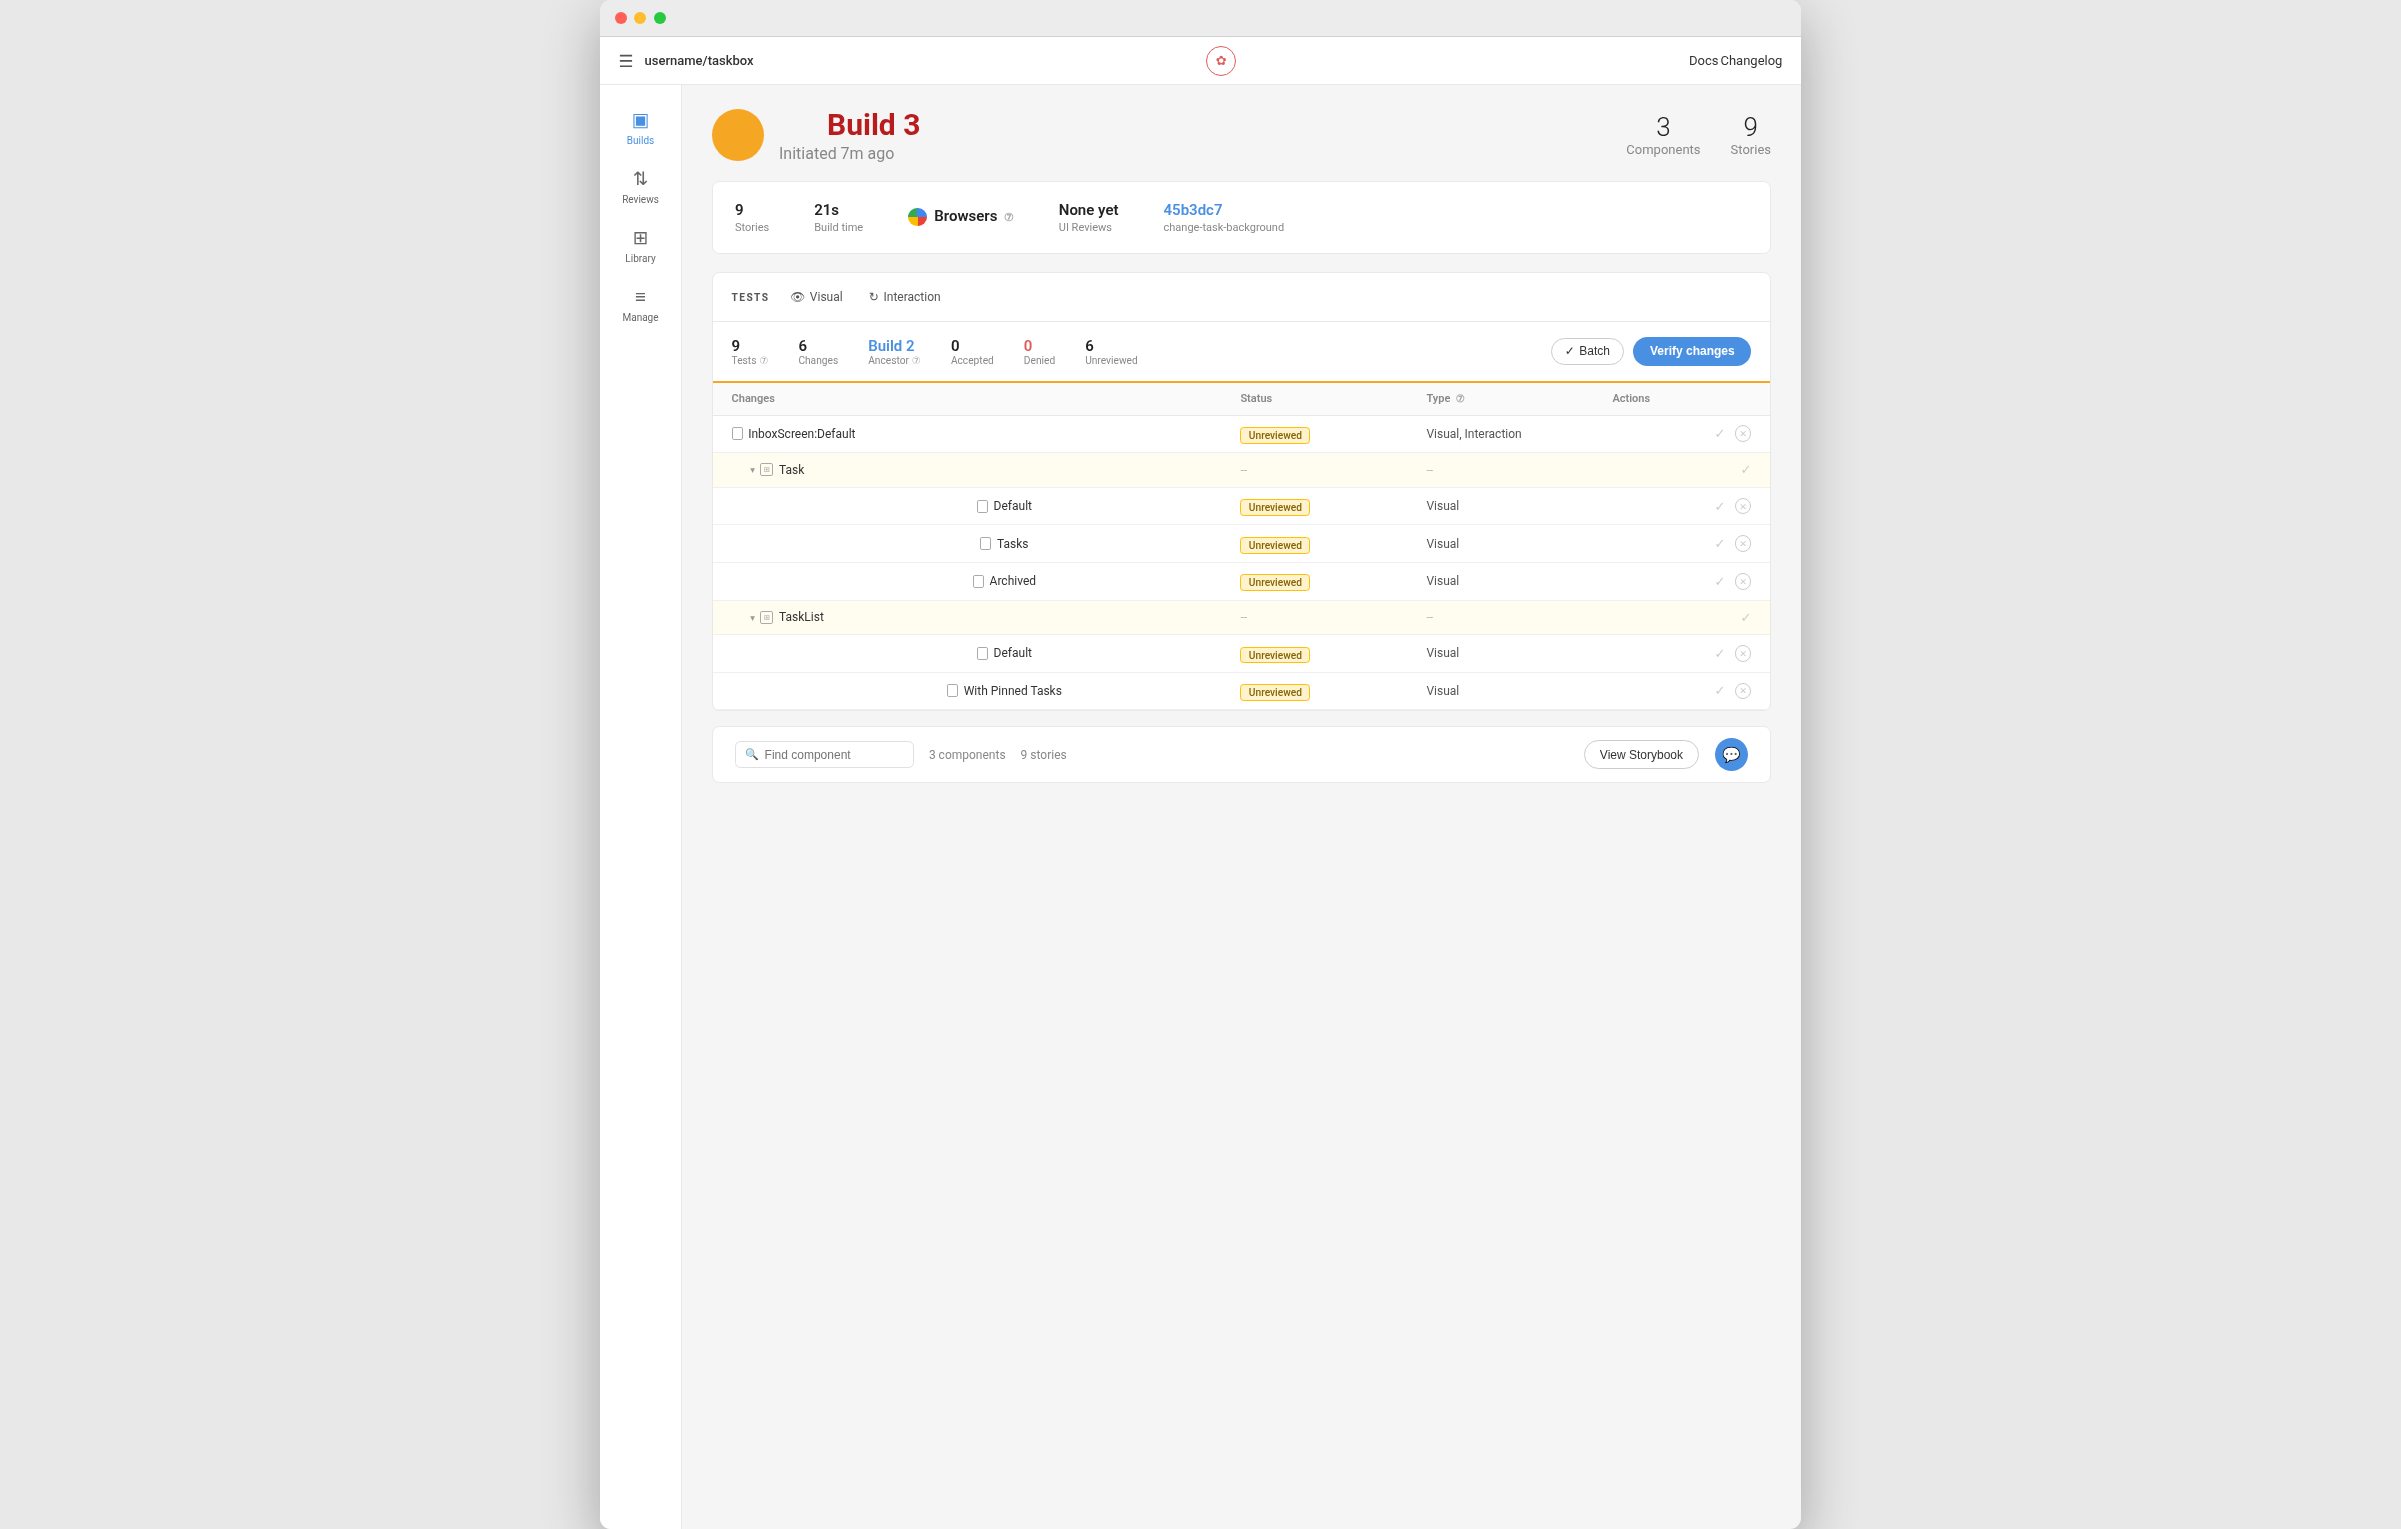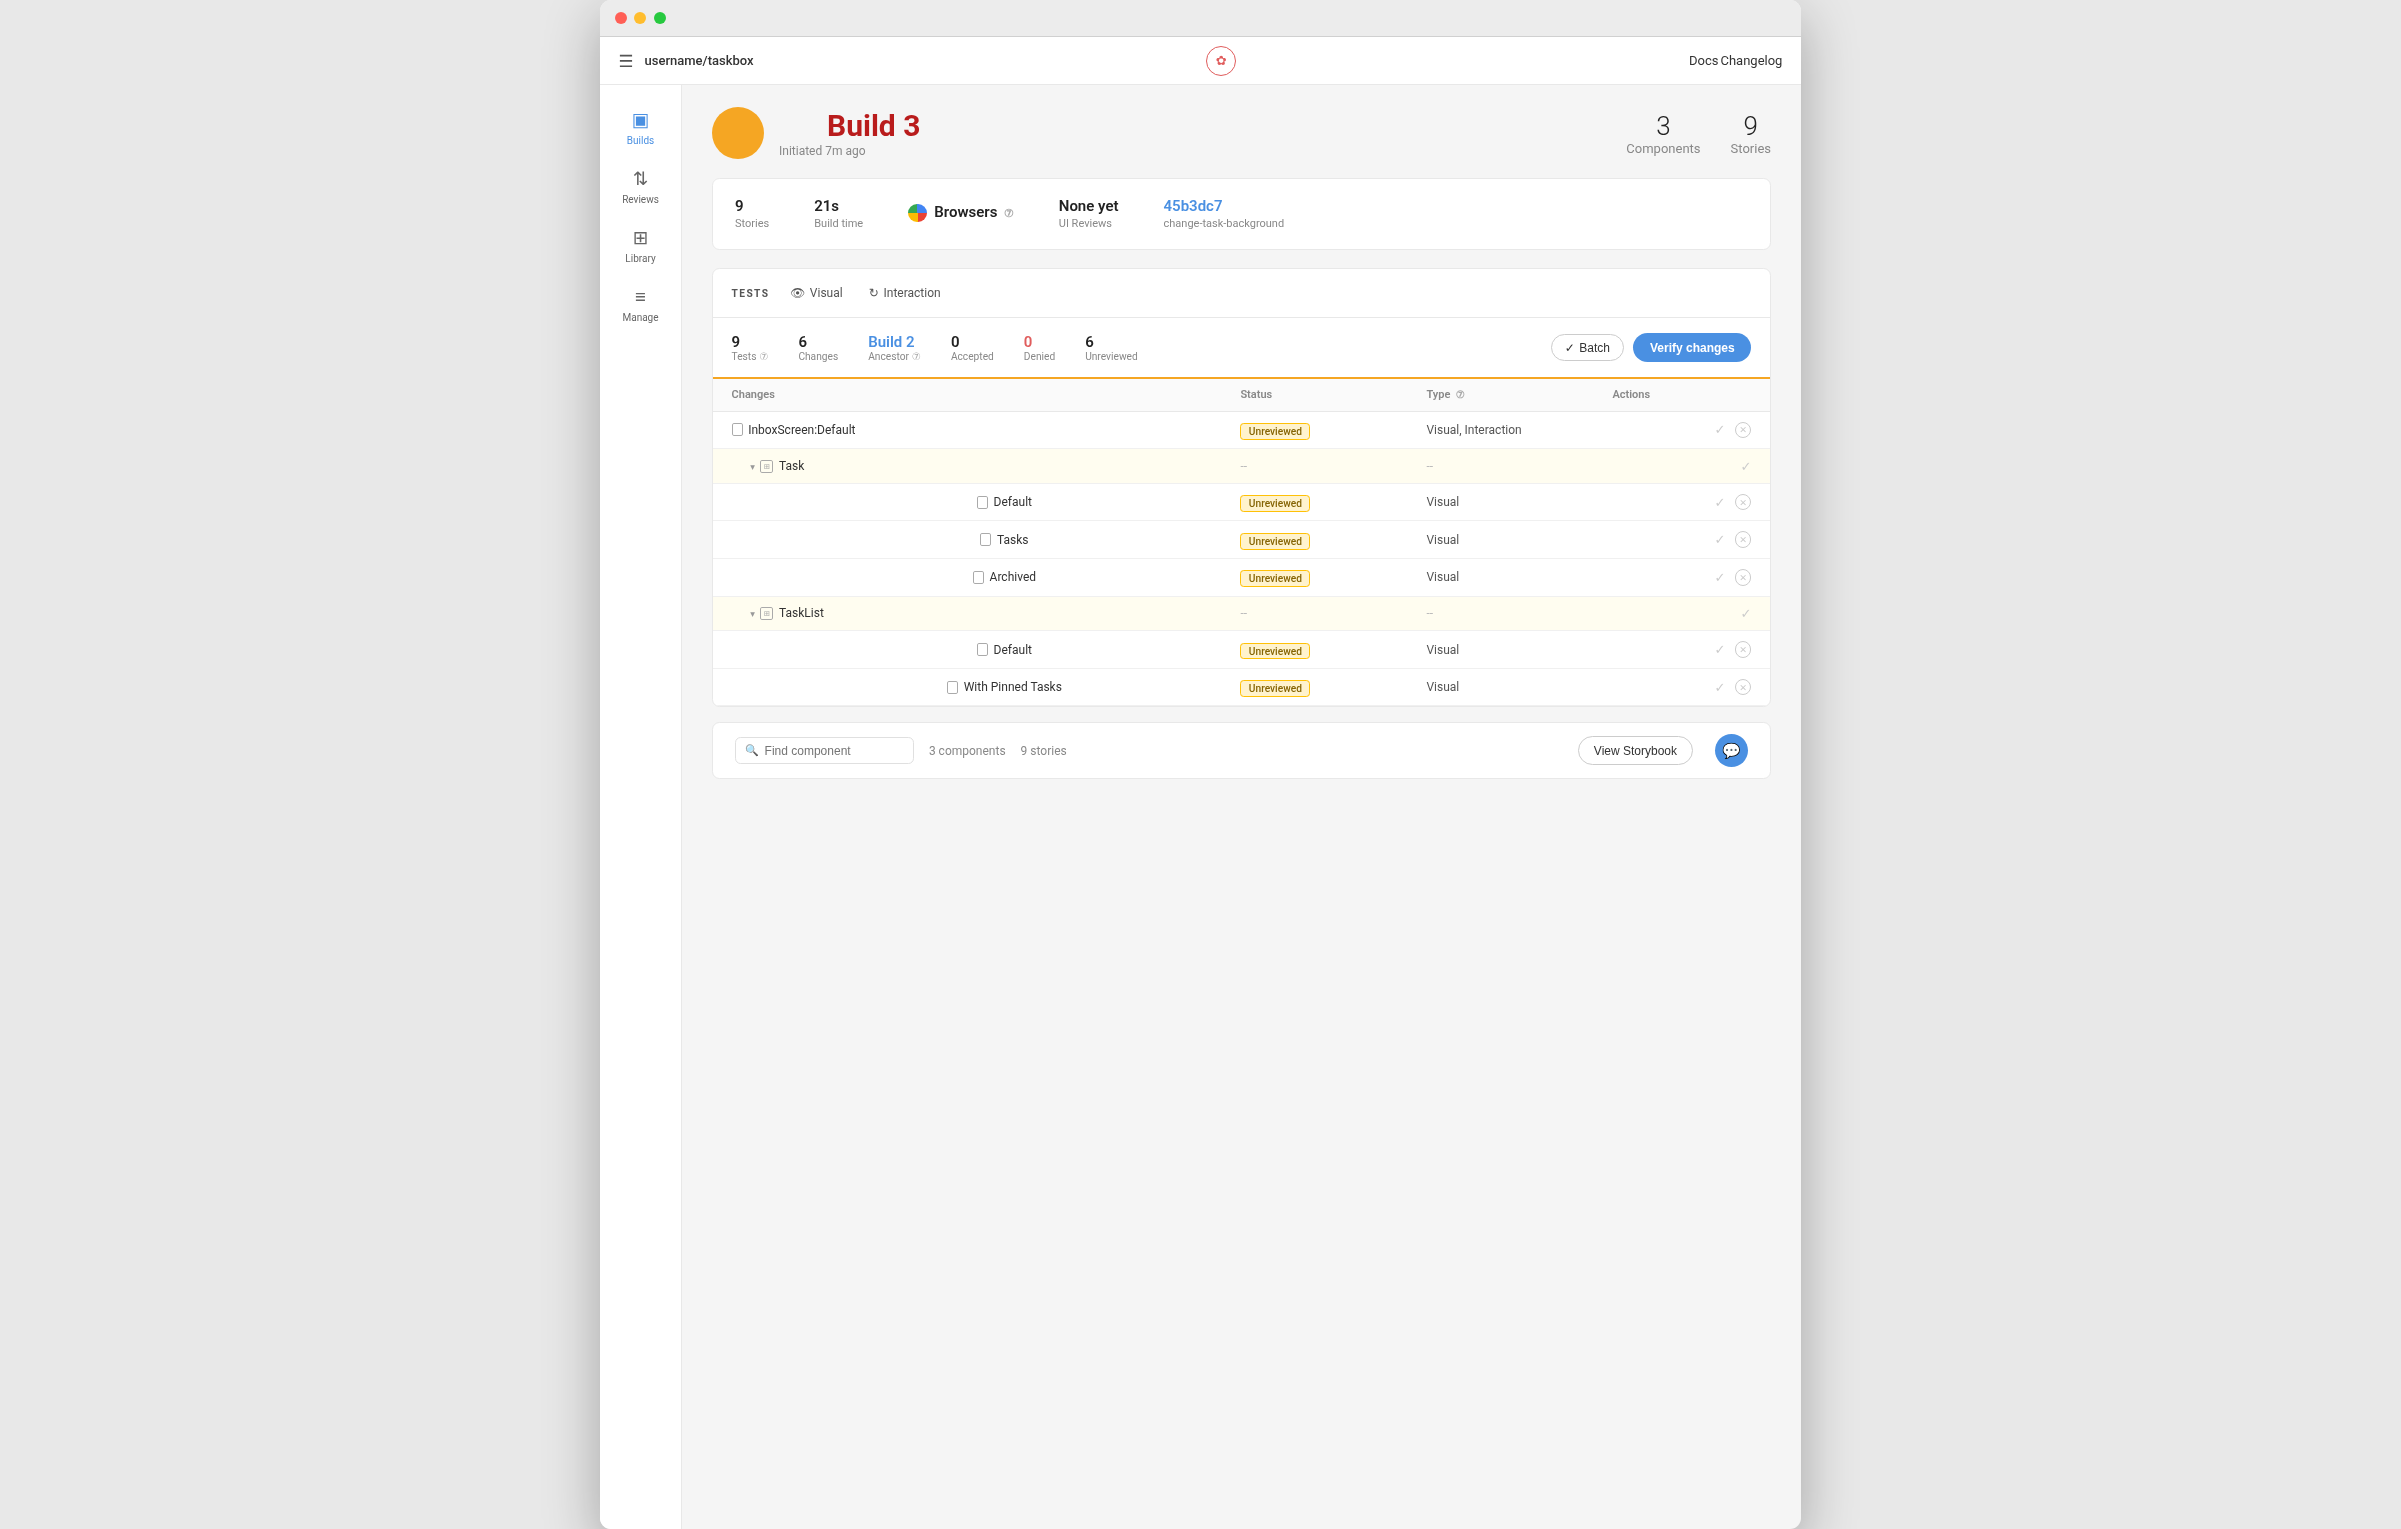--- a/index.html
+++ b/index.html
@@ -146,21 +146,21 @@
       background: #f5a623;
       margin-right: 15px;
     }
     .build-title {
       font-size: 30px;
       font-weight: 700;
       color: #b91c1c;
       margin-left: 48px;
     }
     .build-subtitle {
-      font-size: 12px;
+      font-size: 16px;
       color: #888;
       margin-top: 1.9px;
     }
     .build-stats {
       margin-left: auto;
       display: flex;
       gap: 30px;
     }
     .build-stat {
       text-align: center;
@@ -426,21 +426,21 @@
       background: transparent;
     }
     .footer-info {
       font-size: 12px;
       color: #888;
     }
     .footer-right {
       margin-left: auto;
       display: flex;
       align-items: center;
-      gap: 22px;
+      gap: 16px;
     }
     .btn-storybook {
       background: #fff;
       border: 0.9px solid #ccc;
       border-radius: 18.6px;
       padding: 6.5px 15px;
       font-size: 12px;
       color: #333;
       cursor: pointer;
     }

